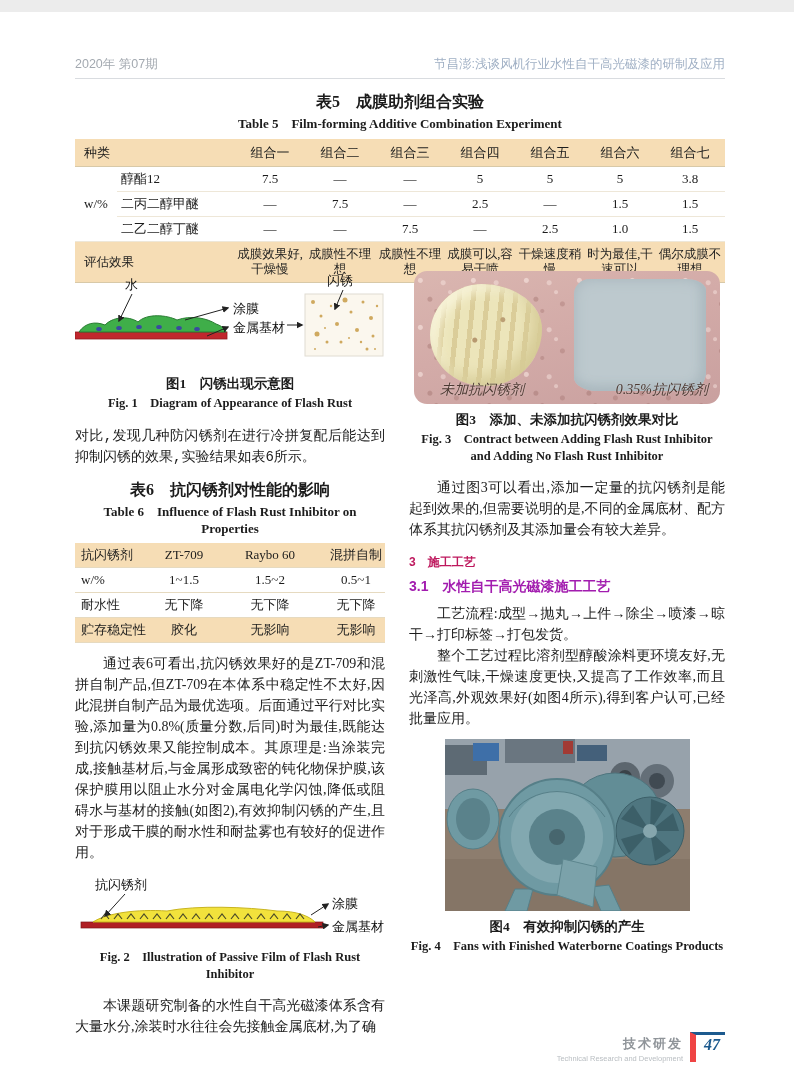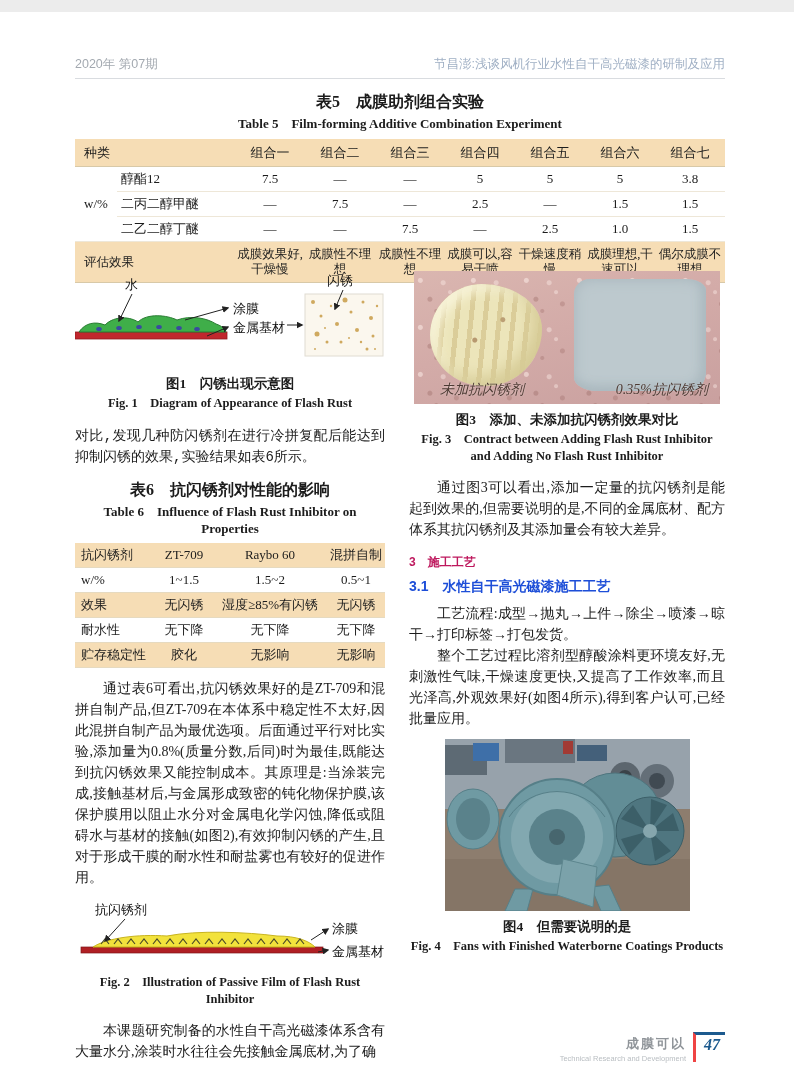--- a/index.html
+++ b/index.html
@@ -47,26 +47,26 @@
   .figbox{position:relative;width:310px;}
   .figbox .lab{position:absolute;font-size:13px;color:#111;white-space:nowrap;}
 
   
   .t6 td{height:20px;border-bottom:1px solid #e6dac0;}
   .t6 td:first-child{text-align:left;padding-left:6px;}
 
   
   .h-sec{color:#be185d;font-size:12px;font-weight:bold;font-family:"Liberation Sans",sans-serif;
          margin:14px 0 7px 0;}
-  .h-sub{color:#1d4ed8;font-size:14px;font-weight:bold;font-family:"Liberation Sans",sans-serif;
+  .h-sub{color:#a21caf;font-size:14px;font-weight:bold;font-family:"Liberation Sans",sans-serif;
          margin:2px 0 7px 0;}
 
   
   .photo3{position:relative;width:306px;height:133px;margin:9px auto 0;overflow:hidden;
-          background:linear-gradient(165deg,#dab6b0 0%,#d3aba8 45%,#c9a09f 100%);}
+          background:linear-gradient(165deg,#dab6b0 0%,#d3aba8 45%,#c9a09f 100%);border-radius:13px;}
   .photo3 .speck{position:absolute;inset:0;
      background-image:radial-gradient(circle at 12% 20%,rgba(255,240,235,.5) 0 2px,transparent 3px),
        radial-gradient(circle at 30% 60%,rgba(150,100,95,.35) 0 2px,transparent 3px),
        radial-gradient(circle at 55% 25%,rgba(255,240,235,.4) 0 2px,transparent 3px),
        radial-gradient(circle at 80% 70%,rgba(150,100,95,.3) 0 2px,transparent 3px),
        radial-gradient(circle at 68% 45%,rgba(255,240,235,.4) 0 1.5px,transparent 2.5px),
        radial-gradient(circle at 42% 85%,rgba(150,100,95,.3) 0 1.5px,transparent 2.5px);
      background-size:53px 47px;}
   .patchL{position:absolute;left:16px;top:13px;width:112px;height:102px;background:#ece5ba;
           border-radius:46% 54% 50% 48% / 50% 44% 56% 50%;
@@ -82,21 +82,21 @@
   .ph3lab.l{left:26px;} .ph3lab.r{right:12px;}
 
   
   .photo4{display:block;margin:10px auto 0;}
 
   
   .footer{position:absolute;right:69px;bottom:26px;display:flex;align-items:flex-start;}
   .fo-text{text-align:right;margin-right:7px;padding-top:3px;font-family:"Liberation Sans",sans-serif;}
   .fo-zh{font-size:13px;font-weight:bold;color:#8f9499;letter-spacing:2px;}
   .fo-en{font-size:7.5px;color:#b9bec2;margin-top:1px;}
-  .fo-page{border-top:3px solid #1c5a8e;border-left:3px solid #ef4444;padding:1px 5px 8px 8px;
+  .fo-page{border-top:3px solid #1c5a8e;border-left:6px solid #ef4444;padding:1px 5px 8px 8px;
            font-style:italic;font-weight:bold;font-size:16px;color:#1c5a8e;}
 </style>
 </head>
 <body>
 
 <div class="page">
 
   <div class="header">
     <span class="hdr-left">2020年 第07期</span>
     <span class="hdr-right">节昌澎:浅谈风机行业水性自干高光磁漆的研制及应用</span>
@@ -159,21 +159,21 @@
         <td>1.0</td>
         <td>1.5</td>
       </tr>
       <tr class="eval band">
         <td colspan="2">评估效果</td>
         <td>成膜效果好,干燥慢</td>
         <td>成膜性不理想</td>
         <td>成膜性不理想</td>
         <td>成膜可以,容易干喷</td>
         <td>干燥速度稍慢</td>
-        <td>成膜理想,干速可以</td>
+        <td>时为最佳,干速可以</td>
         <td>偶尔成膜不理想</td>
       </tr>
     </tbody>
       </table>
   </div>
 
   <div class="cols">
 
     <div class="colL">
 
@@ -246,26 +246,20 @@
           <td>ZT-709</td>
           <td>Raybo 60</td>
           <td>混拼自制</td>
         </tr>
         <tr>
           <td>w/%</td>
           <td>1~1.5</td>
           <td>1.5~2</td>
           <td>0.5~1</td>
         </tr>
-        <tr class="band">
-          <td>效果</td>
-          <td>无闪锈</td>
-          <td>湿度≥85%有闪锈</td>
-          <td>无闪锈</td>
-        </tr>
         <tr>
           <td>耐水性</td>
           <td>无下降</td>
           <td>无下降</td>
           <td>无下降</td>
         </tr>
         <tr class="band">
           <td>贮存稳定性</td>
           <td>胶化</td>
           <td>无影响</td>
@@ -346,26 +340,26 @@
         <circle cx="205" cy="92" r="7" fill="#86a6ad"></circle>
         <polygon points="70,150 60,172 82,172 88,150" fill="#6f9aa3" stroke="#567f88"></polygon>
         <polygon points="146,148 156,172 176,172 164,146" fill="#6f9aa3" stroke="#567f88"></polygon>
         <circle cx="112" cy="98" r="58" fill="#6f9aa3" stroke="#567f88" stroke-width="2"></circle>
         <circle cx="112" cy="98" r="46" fill="#82a8b0"></circle>
         <circle cx="112" cy="98" r="28" fill="#5a828b"></circle>
         <circle cx="112" cy="98" r="8" fill="#47666e"></circle>
         <path d="M64,78 A58,58 0 0 1 160,78" fill="none" stroke="#567f88" stroke-width="1"></path>
         <polygon points="118,120 152,128 148,168 112,156" fill="#7ba2aa" stroke="#5d868e"></polygon>
       </svg>
-      <div class="capzh">图4　但需要说明的是</div>
+      <div class="capzh">图4　有效抑制闪锈的产生</div>
       <div class="capen">Fig. 4　Fans with Finished Waterborne Coatings Products</div>
     </div>
   </div>
 
   <div class="footer">
     <div class="fo-text">
-      <div class="fo-zh">成膜可以</div>
+      <div class="fo-zh">技术研发</div>
       <div class="fo-en">Technical Research and Development</div>
     </div>
     <div class="fo-page">47</div>
   </div>
 
 </div>
 
 </body></html>

